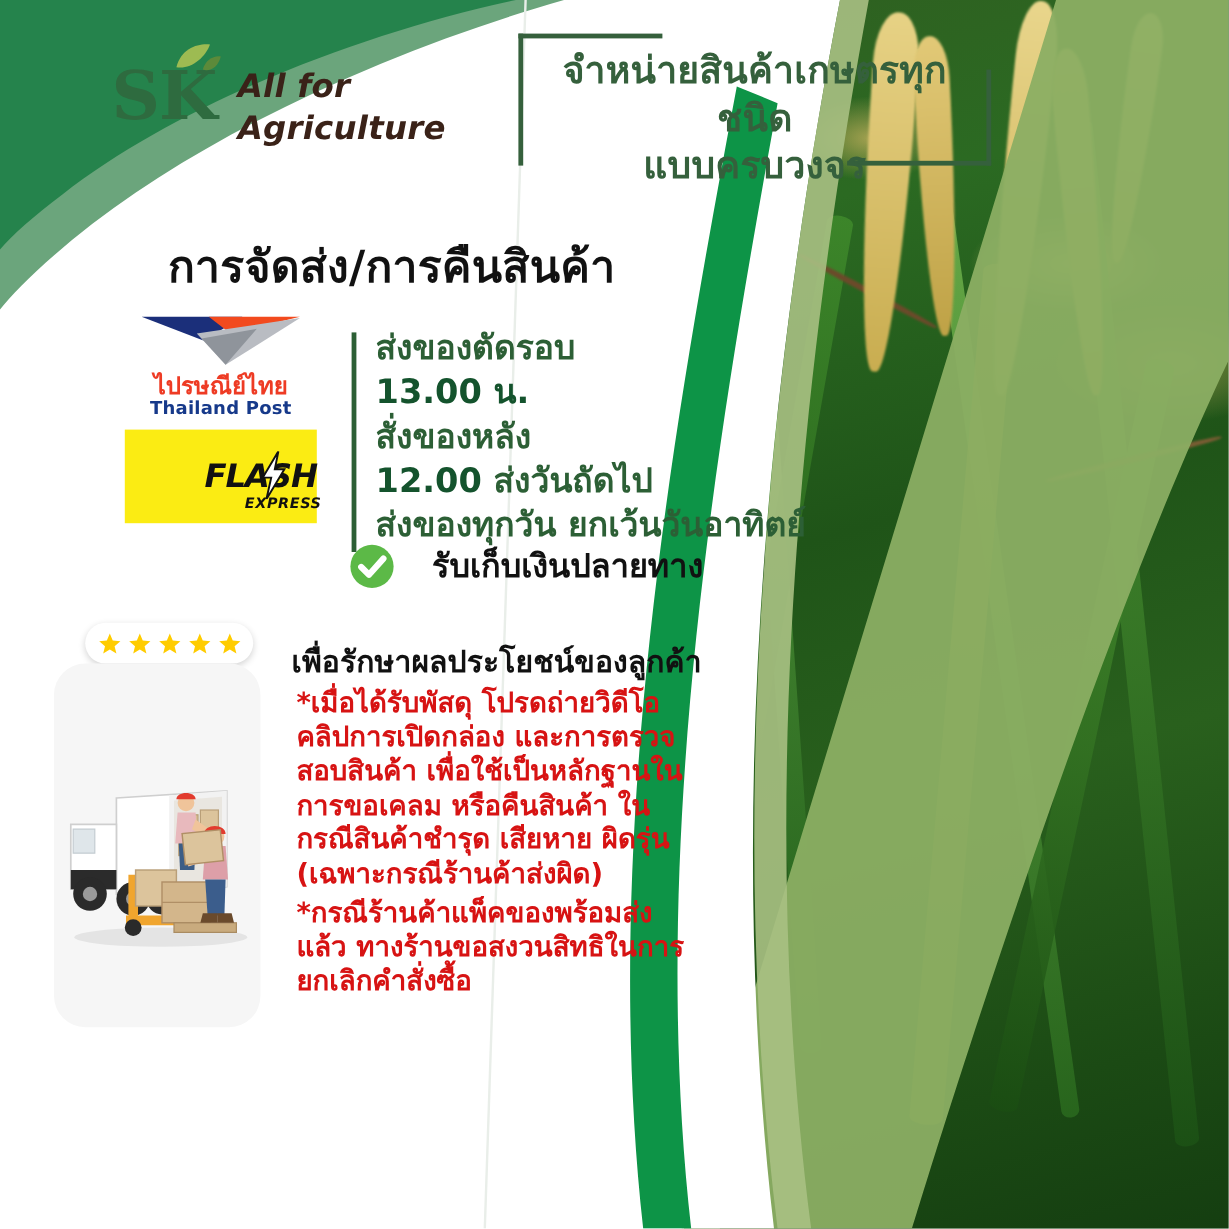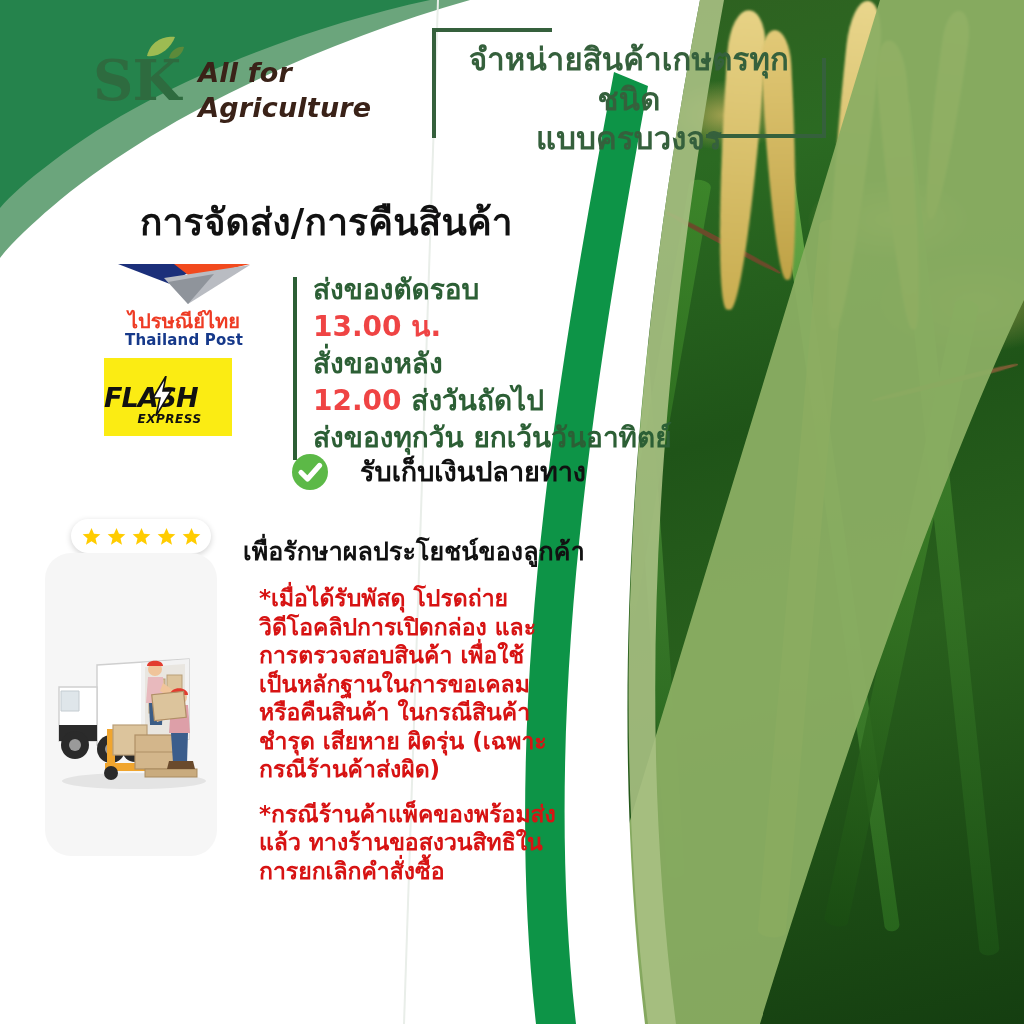--- a/index.html
+++ b/index.html
@@ -75,39 +75,39 @@
   .carriers{position:absolute;left:104px;top:258px;width:165px;}
   .thaipost{width:160px;}
   .tp-mark{width:140px;height:50px;margin:0 auto;position:relative;}
   .tp-name{
     text-align:center;color:#ee3b24;font-weight:700;font-size:20px;line-height:22px;margin-top:2px;
   }
   .tp-en{
     text-align:center;color:#16398a;font-weight:700;font-size:15px;line-height:17px;letter-spacing:.2px;
   }
   .flash{
-    margin-top:9px;width:128px;height:78px;background:#fbec13;
-    display:flex;align-items:center;justify-content:flex-start;position:relative;
+    margin-top:9px;width:160px;height:78px;background:#fbec13;
+    display:flex;align-items:center;justify-content:flex-end;position:relative;
   }
   .flash-word{
     font-family:"DejaVu Sans","Liberation Sans",sans-serif;
     font-weight:700;font-style:italic;font-size:27px;color:#111;letter-spacing:-1px;
     position:relative;
   }
   .flash-sub{
     position:absolute;right:-4px;bottom:-13px;
     font-weight:700;font-style:italic;font-size:12px;color:#111;letter-spacing:.5px;
   }
   .bolt{position:absolute;left:47px;top:-6px;width:22px;height:40px;}
 
   .ship-text{
     position:absolute;left:313px;top:272px;width:400px;
     font-size:28px;line-height:1.32;font-weight:700;color:#2c5f35;
   }
-  .ship-text .red{color:#ef4444;}
+  .ship-text .red{color:#14532d;}
   .ship-text .row{white-space:nowrap;}
 
   .cod{position:absolute;left:290px;top:450px;display:flex;align-items:center;gap:30px;}
   .cod-check{width:40px;height:40px;}
   .cod-label{font-size:27px;font-weight:700;color:#111;}
 
   
   .stars-badge{
     position:absolute;left:71px;top:519px;width:140px;height:34px;
     background:#fff;border-radius:17px;
@@ -123,21 +123,21 @@
 
   
   .notice-title{
     position:absolute;left:243px;top:531px;
     font-size:25px;font-weight:700;color:#111;letter-spacing:.1px;
   }
   .notice-body{
     position:absolute;left:243px;top:568px;width:335px;
     font-size:23px;line-height:1.24;font-weight:700;color:#d71313;
   }
-  .notice-body p{margin:16px;}
+  .notice-body p{margin:4px;}
 </style>
 </head>
 <body>
 
 <div class="canvas">
 
   <div class="bg-layer">
 
     <div class="rice-photo">
       <div class="rice-bg"></div>

